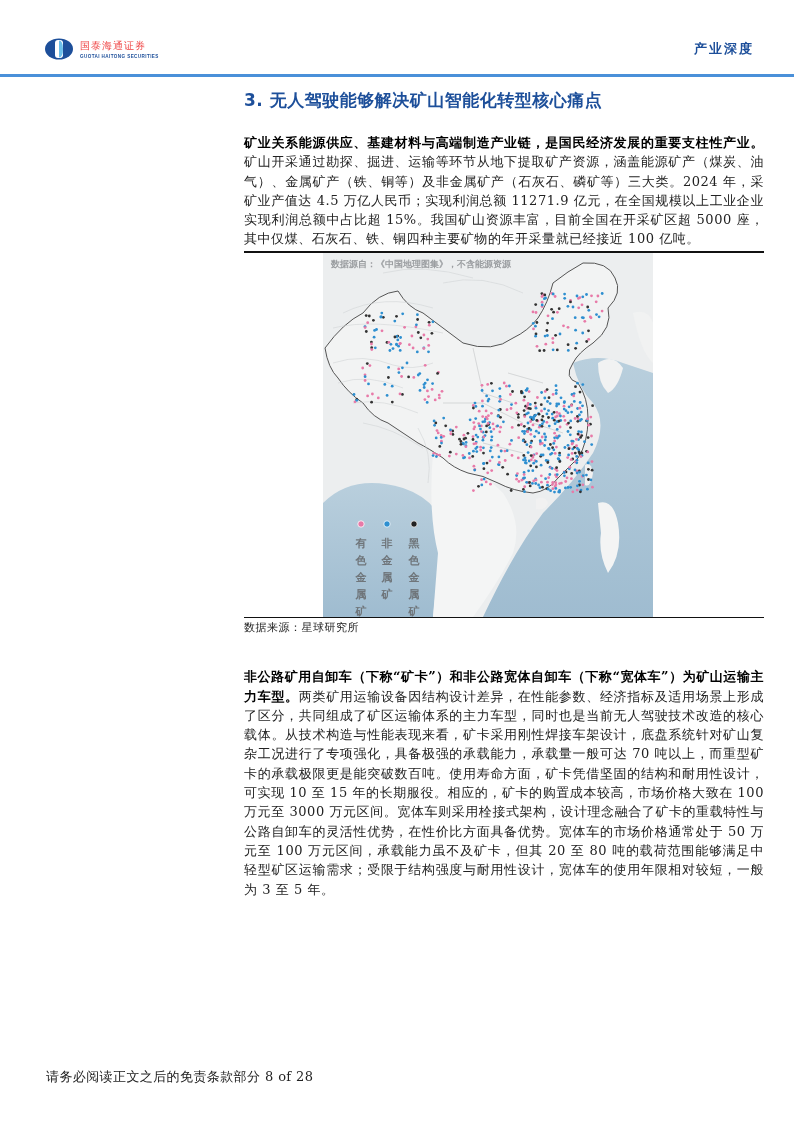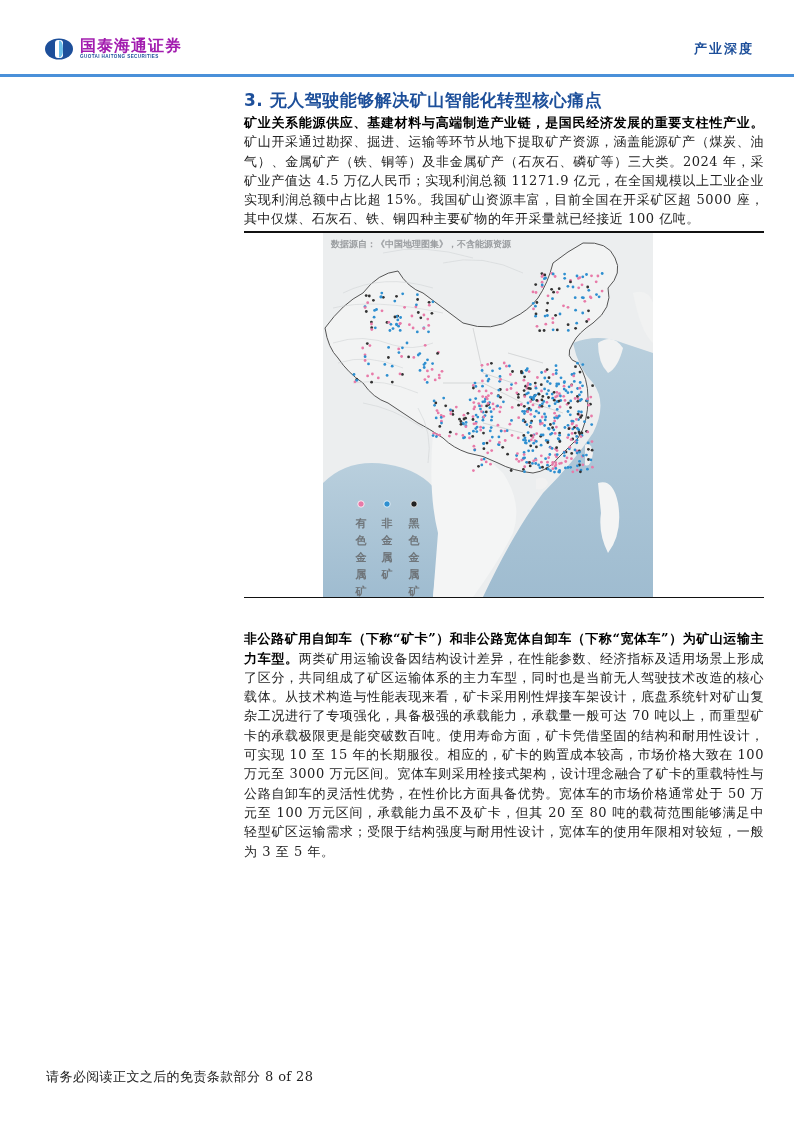--- a/index.html
+++ b/index.html
@@ -5,33 +5,33 @@
   * { box-sizing: border-box; margin: 0; padding: 0; }
   html, body { width: 794px; height: 1123px; background: #ffffff; overflow: hidden; }
   body { position: relative; font-family: "DejaVu Serif", "Liberation Serif", serif; color: #111; }
 
   
   .header { position: absolute; left: 0; top: 0; width: 794px; height: 76px; }
   .logo { position: absolute; left: 44px; top: 38px; display: flex; align-items: center; gap: 6px; }
   .logo-mark { width: 30px; height: 22px; position: relative; }
   .logo-mark svg { width: 30px; height: 22px; display: block; }
   .logo-text { display: flex; flex-direction: column; }
-  .logo-cn { font-family: "DejaVu Sans", "Liberation Sans", sans-serif; font-weight: bold; font-size: 16px; color: #a21caf; letter-spacing: 1px; line-height: 16px; }
+  .logo-cn { font-family: "DejaVu Sans", "Liberation Sans", sans-serif; font-weight: normal; font-size: 10px; color: #ef4444; letter-spacing: 1px; line-height: 16px; }
   .logo-en { font-family: "Liberation Sans", "DejaVu Sans", sans-serif; font-size: 4.6px; color: #1d4f9a; letter-spacing: 0.4px; line-height: 6px; font-weight: bold; }
   .header-tag { position: absolute; right: 40px; top: 40px; font-size: 13px; font-weight: bold; color: #1d4f9a; letter-spacing: 2px; }
   .header-rule { position: absolute; left: 0; top: 74px; width: 794px; height: 3px; background: #4a90d9; }
 
   
   .content { position: absolute; left: 244px; top: 84px; width: 520px; }
   .h1 { font-family: "DejaVu Sans", "Liberation Sans", sans-serif; font-weight: bold; font-size: 17px; color: #1d4f9a; line-height: 26px; margin-top: 3px; letter-spacing: 0.5px; }
   .h2 { font-size: 14.5px; color: #222; line-height: 22px; margin-top: 14px; letter-spacing: 0.3px; }
 
   .para { font-size: 13px; line-height: 19.3px; color: #222; text-align: justify; letter-spacing: 0.55px; }
   .para b { font-weight: bold; color: #000; }
-  .p1 { }
+  .p1 { margin-top: 20px; }
   .p2 { margin-top: 18px; }
   .p3 { margin-top: 31px; }
 
   .fig-title { margin-top: 22px; font-size: 12.5px; font-weight: bold; color: #111; line-height: 20px; letter-spacing: 0.6px; }
   .fig-title .num { color: #b8862b; }
   .fig-rule { height: 2px; background: #111; width: 520px; margin-top: 2px; }
   .fig-box { position: relative; margin-left: 79px; width: 330px; height: 364px; overflow: hidden; background: #8b5cf6; }
   .fig-box svg { display: block; }
   .fig-rule2 { height: 1.5px; background: #111; width: 520px; }
   .fig-source { font-size: 11px; line-height: 16px; color: #222; margin-top: 2px; letter-spacing: 0.5px; }
@@ -858,19 +858,20 @@
           <text x="91" y="294">黑</text>
             <text x="91" y="311">色</text>
             <text x="91" y="328">金</text>
             <text x="91" y="345">属</text>
             <text x="91" y="362">矿</text>
         </g>
       </g>
     </svg>
   </div>
   <div class="fig-rule2"></div>
+  <div class="fig-source">数据来源：星球研究所</div>
 
   <p class="para p3">
     <b>非公路矿用自卸车（下称“矿卡”）和非公路宽体自卸车（下称“宽体车”）为矿山运输主力车型。</b><span>两类矿用运输设备因结构设计差异，在性能参数、经济指标及适用场景上形成了区分，共同组成了矿区运输体系的主力车型，同时也是当前无人驾驶技术改造的核心载体。从技术构造与性能表现来看，矿卡采用刚性焊接车架设计，底盘系统针对矿山复杂工况进行了专项强化，具备极强的承载能力，承载量一般可达 70 吨以上，而重型矿卡的承载极限更是能突破数百吨。使用寿命方面，矿卡凭借坚固的结构和耐用性设计，可实现 10 至 15 年的长期服役。相应的，矿卡的购置成本较高，市场价格大致在 100 万元至 3000 万元区间。宽体车则采用栓接式架构，设计理念融合了矿卡的重载特性与公路自卸车的灵活性优势，在性价比方面具备优势。宽体车的市场价格通常处于 50 万元至 100 万元区间，承载能力虽不及矿卡，但其 20 至 80 吨的载荷范围能够满足中轻型矿区运输需求；受限于结构强度与耐用性设计，宽体车的使用年限相对较短，一般为 3 至 5 年。</span>
   </p>
 </div>
 
 <div class="footer">请务必阅读正文之后的免责条款部分 8 of 28</div>
 
 </body></html>

